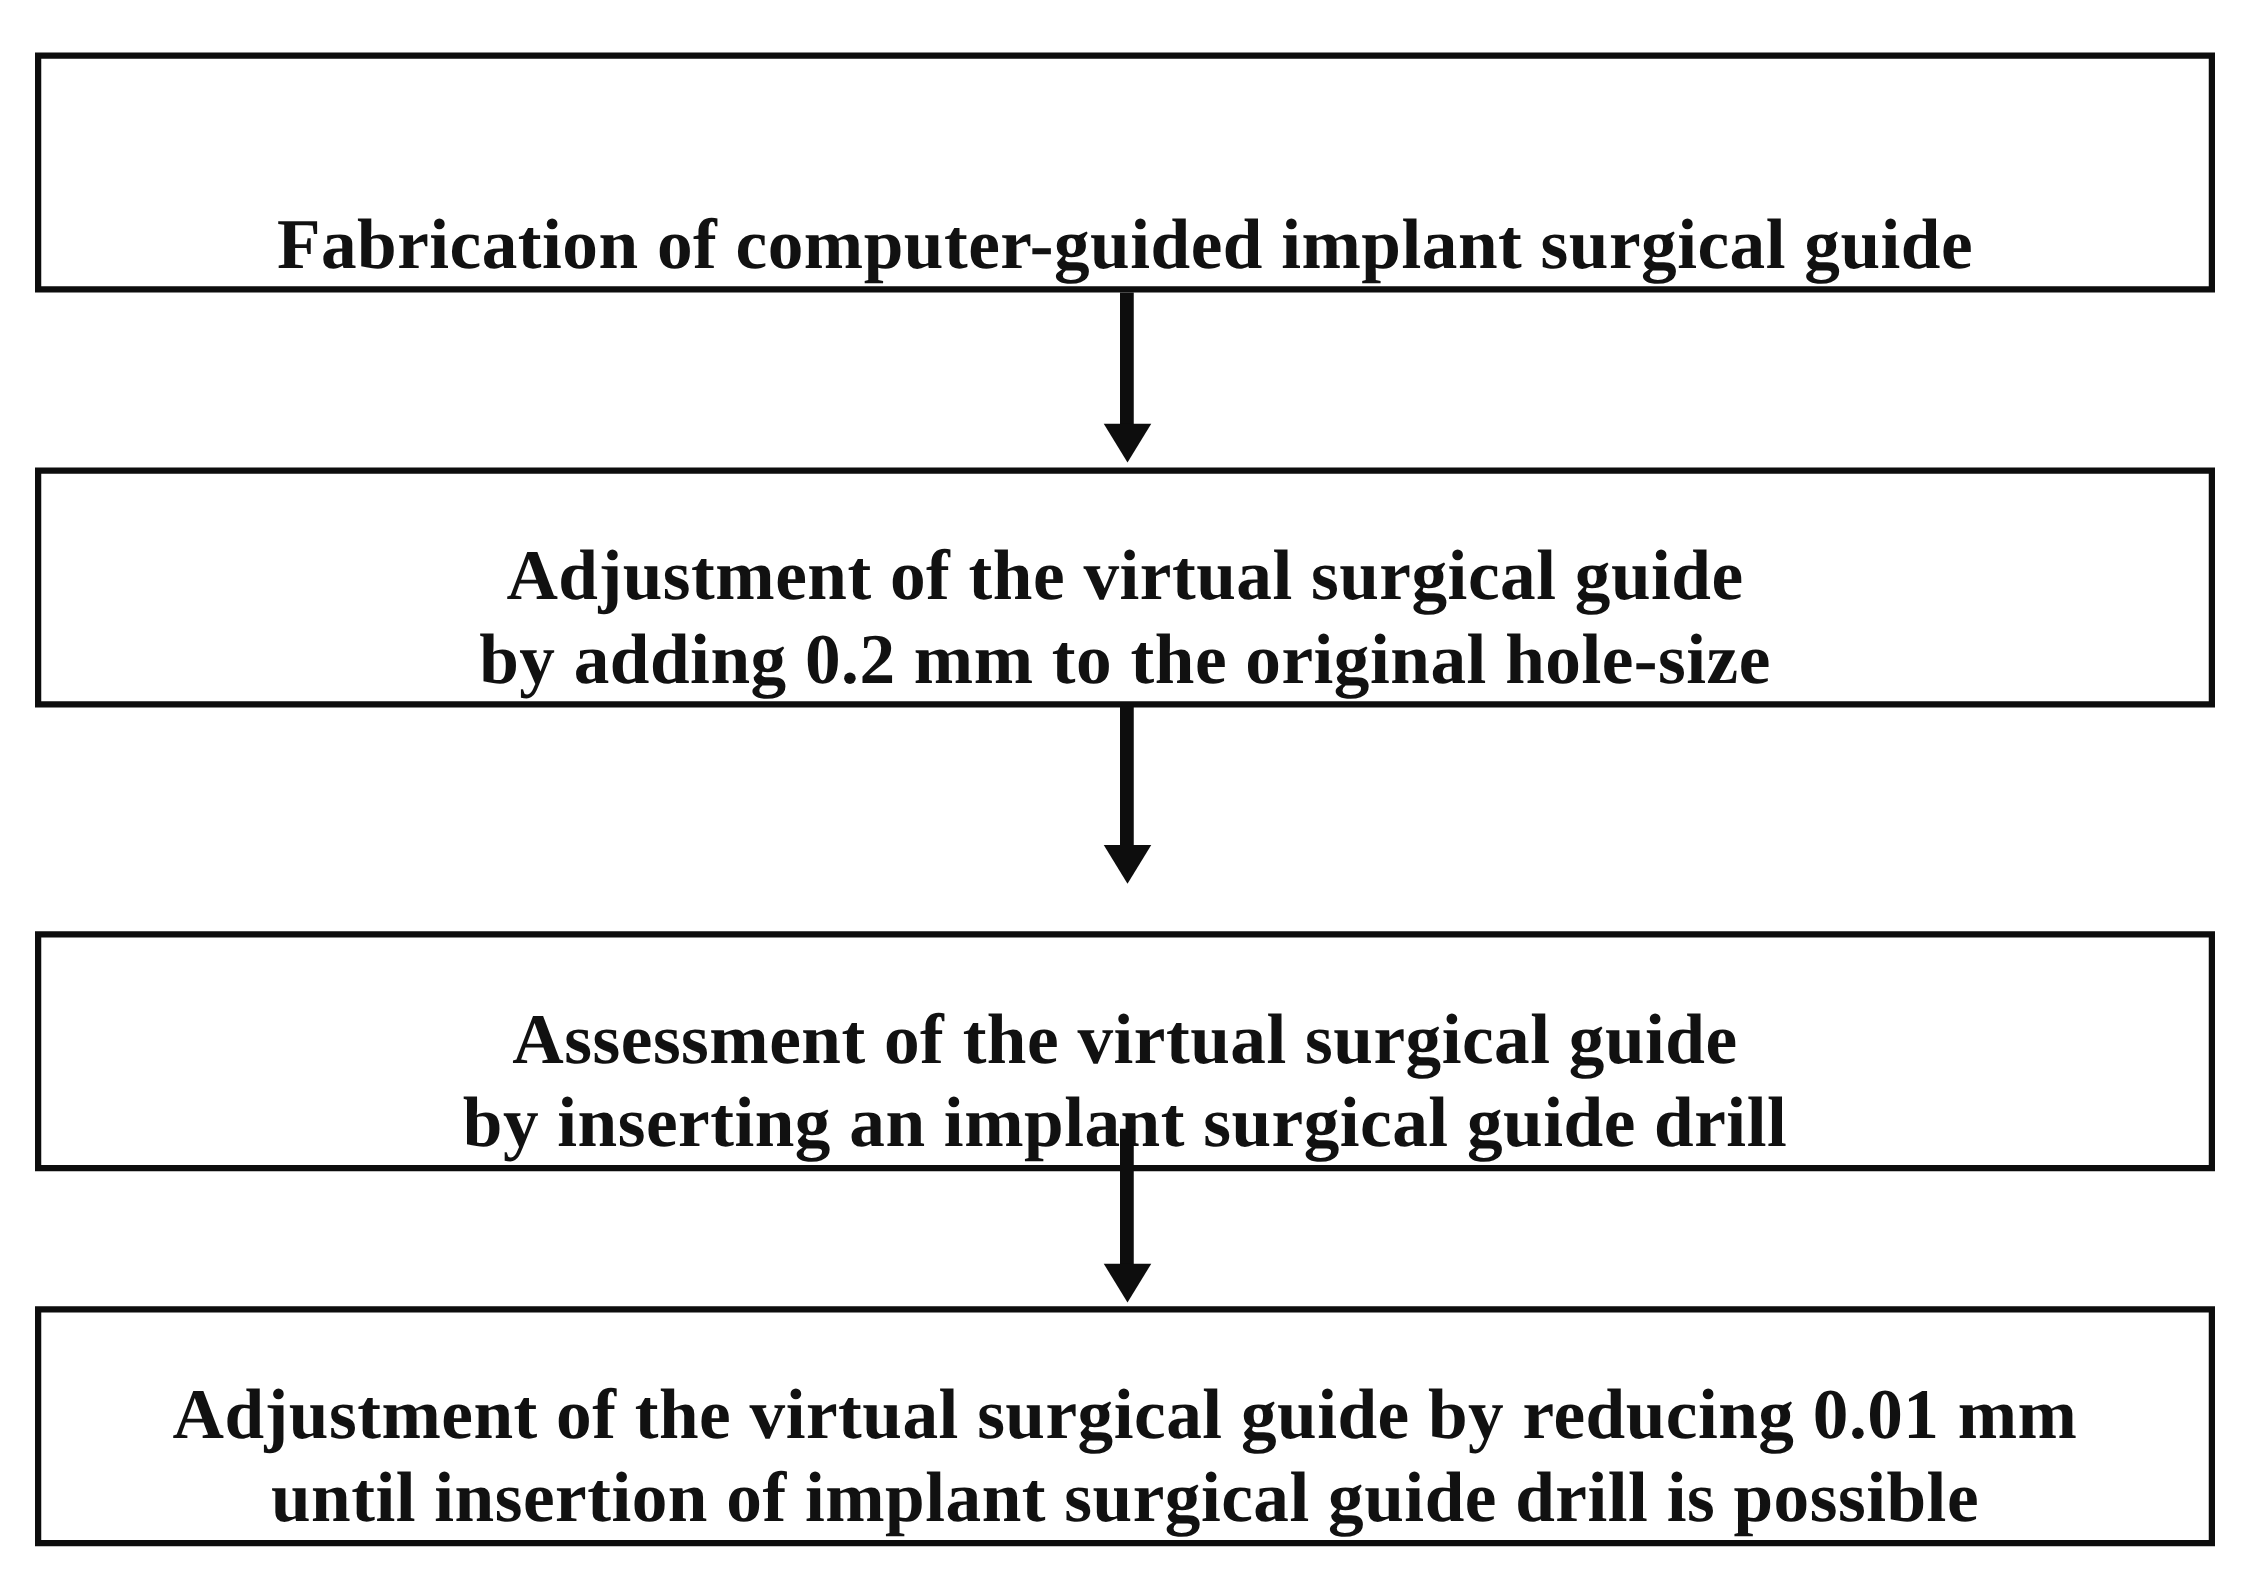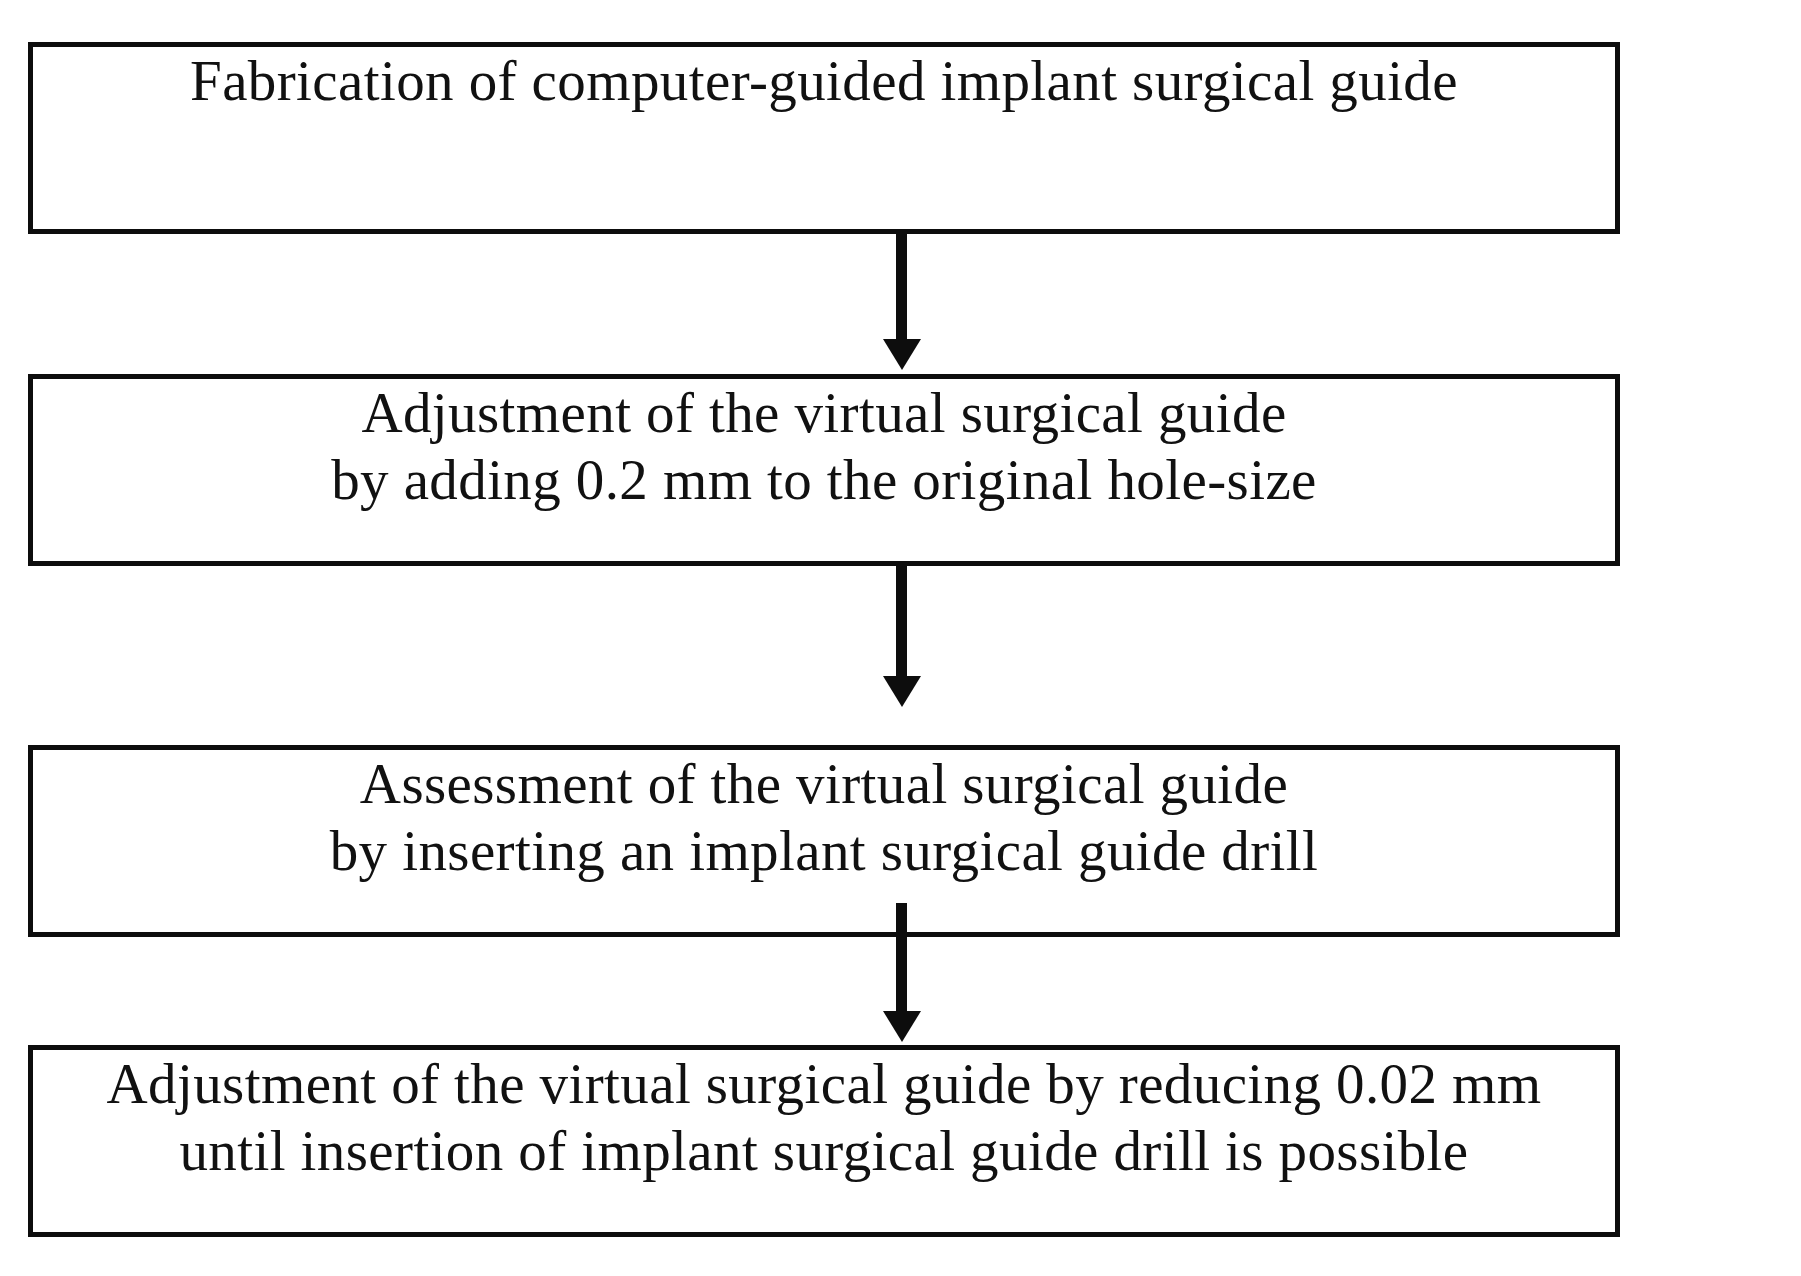--- a/index.html
+++ b/index.html
@@ -14,28 +14,29 @@
   #flowchart-root {
     position: relative;
     width: 1801px;
     height: 1276px;
     background: #ffffff;
     overflow: hidden;
   }
   .flow-node {
     position: absolute;
     left: 28px;
-    width: 1592px;
+    width: 1744px;
     box-sizing: border-box;
     border: 5px solid #0d0d0d;
     background: #ffffff;
     display: flex;
-    align-items: flex-start;
+    align-items: flex-end;
     justify-content: center;
     text-align: center;
+    font-weight: bold;
   }
   .node-text {
     font-family: "Liberation Serif", "DejaVu Serif", serif;
     font-size: 57px;
     line-height: 1.18;
     color: #111111;
     letter-spacing: 0.4px;
     white-space: pre-line;
     padding: 0 18px;
   }
@@ -105,17 +106,17 @@
     <span class="node-text">Assessment of the virtual surgical guide
 by inserting an implant surgical guide drill</span>
   </div>
 
   <div class="flow-arrow" id="arrow-3">
     <div class="arrow-shaft"></div>
     <div class="arrow-head"></div>
   </div>
 
   <div class="flow-node" id="node-4">
-    <span class="node-text">Adjustment of the virtual surgical guide by reducing 0.02 mm
+    <span class="node-text">Adjustment of the virtual surgical guide by reducing 0.01 mm
 until insertion of implant surgical guide drill is possible</span>
   </div>
 
 </div>
 
 </body></html>

